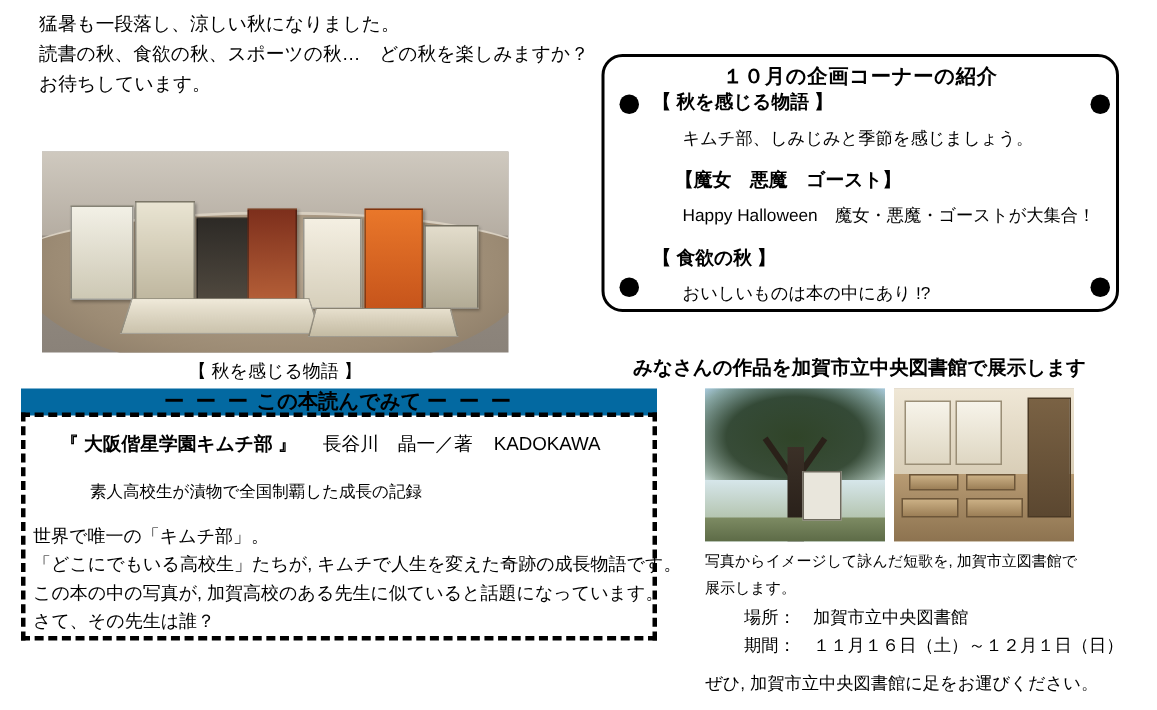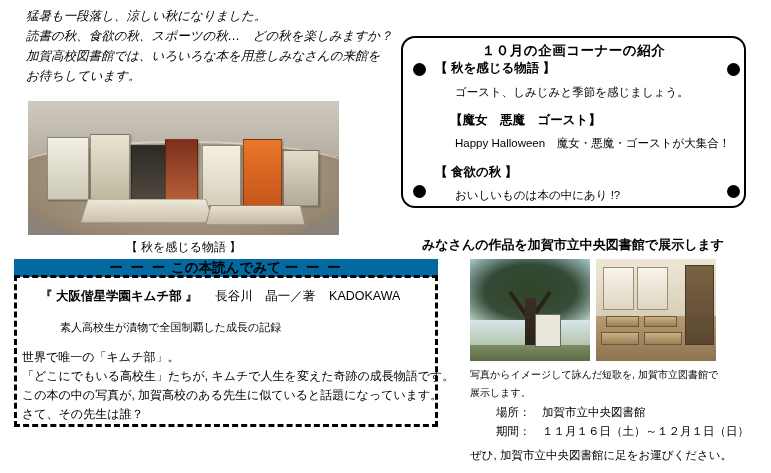--- a/index.html
+++ b/index.html
@@ -24,21 +24,21 @@
   .abs { position: absolute; }
 
   
   #intro {
     left: 26px;
     top: 6px;
     width: 380px;
     font-size: 12.5px;
     line-height: 20px;
   }
-  #intro div { white-space: nowrap; font-style: italic; }
+  #intro div { white-space: nowrap; }
 
   
   #photo1 {
     left: 28px;
     top: 101px;
     width: 311px;
     height: 134px;
     background: linear-gradient(#9d958b, #8a8279);
     overflow: hidden;
   }
@@ -229,21 +229,20 @@
   }
 </style>
 </head>
 <body>
 
 <div class="page">
 
   <div class="abs" id="intro">
     <div>猛暑も一段落し、涼しい秋になりました。</div>
     <div>読書の秋、食欲の秋、スポーツの秋…　どの秋を楽しみますか？</div>
-    <div>加賀高校図書館では、いろいろな本を用意しみなさんの来館を</div>
     <div>お待ちしています。</div>
   </div>
 
   <div class="abs" id="photo1">
     <div class="wall"></div>
     <div class="table"></div>
     <div class="bk b1"></div>
     <div class="bk b2"></div>
     <div class="bk b3"></div>
     <div class="bk b4"></div>
@@ -257,21 +256,21 @@
 
   <div class="abs" id="oct-title">１０月の企画コーナーの紹介</div>
 
   <div class="abs" id="box-oct"></div>
   <div class="bullet" id="bl1"></div>
   <div class="bullet" id="br1"></div>
   <div class="bullet" id="bl2"></div>
   <div class="bullet" id="br2"></div>
 
   <div class="abs oct-h" id="oct-h1">【 秋を感じる物語 】</div>
-  <div class="abs oct-b" id="oct-b1">ゴースト、しみじみと季節を感じましょう。</div>
+  <div class="abs oct-b" id="oct-b1">キムチ部、しみじみと季節を感じましょう。</div>
   <div class="abs oct-h" id="oct-h2">【魔女　悪魔　ゴースト】</div>
   <div class="abs oct-b" id="oct-b2">Happy Halloween　魔女・悪魔・ゴーストが大集合！</div>
   <div class="abs oct-h" id="oct-h3">【 食欲の秋 】</div>
   <div class="abs oct-b" id="oct-b3">おいしいものは本の中にあり !?</div>
 
   <div class="abs" id="dashed-title">
     <span class="dash">ー ー ー</span>
     <span>この本読んでみて</span>
     <span class="dash">ー ー ー</span>
   </div>

